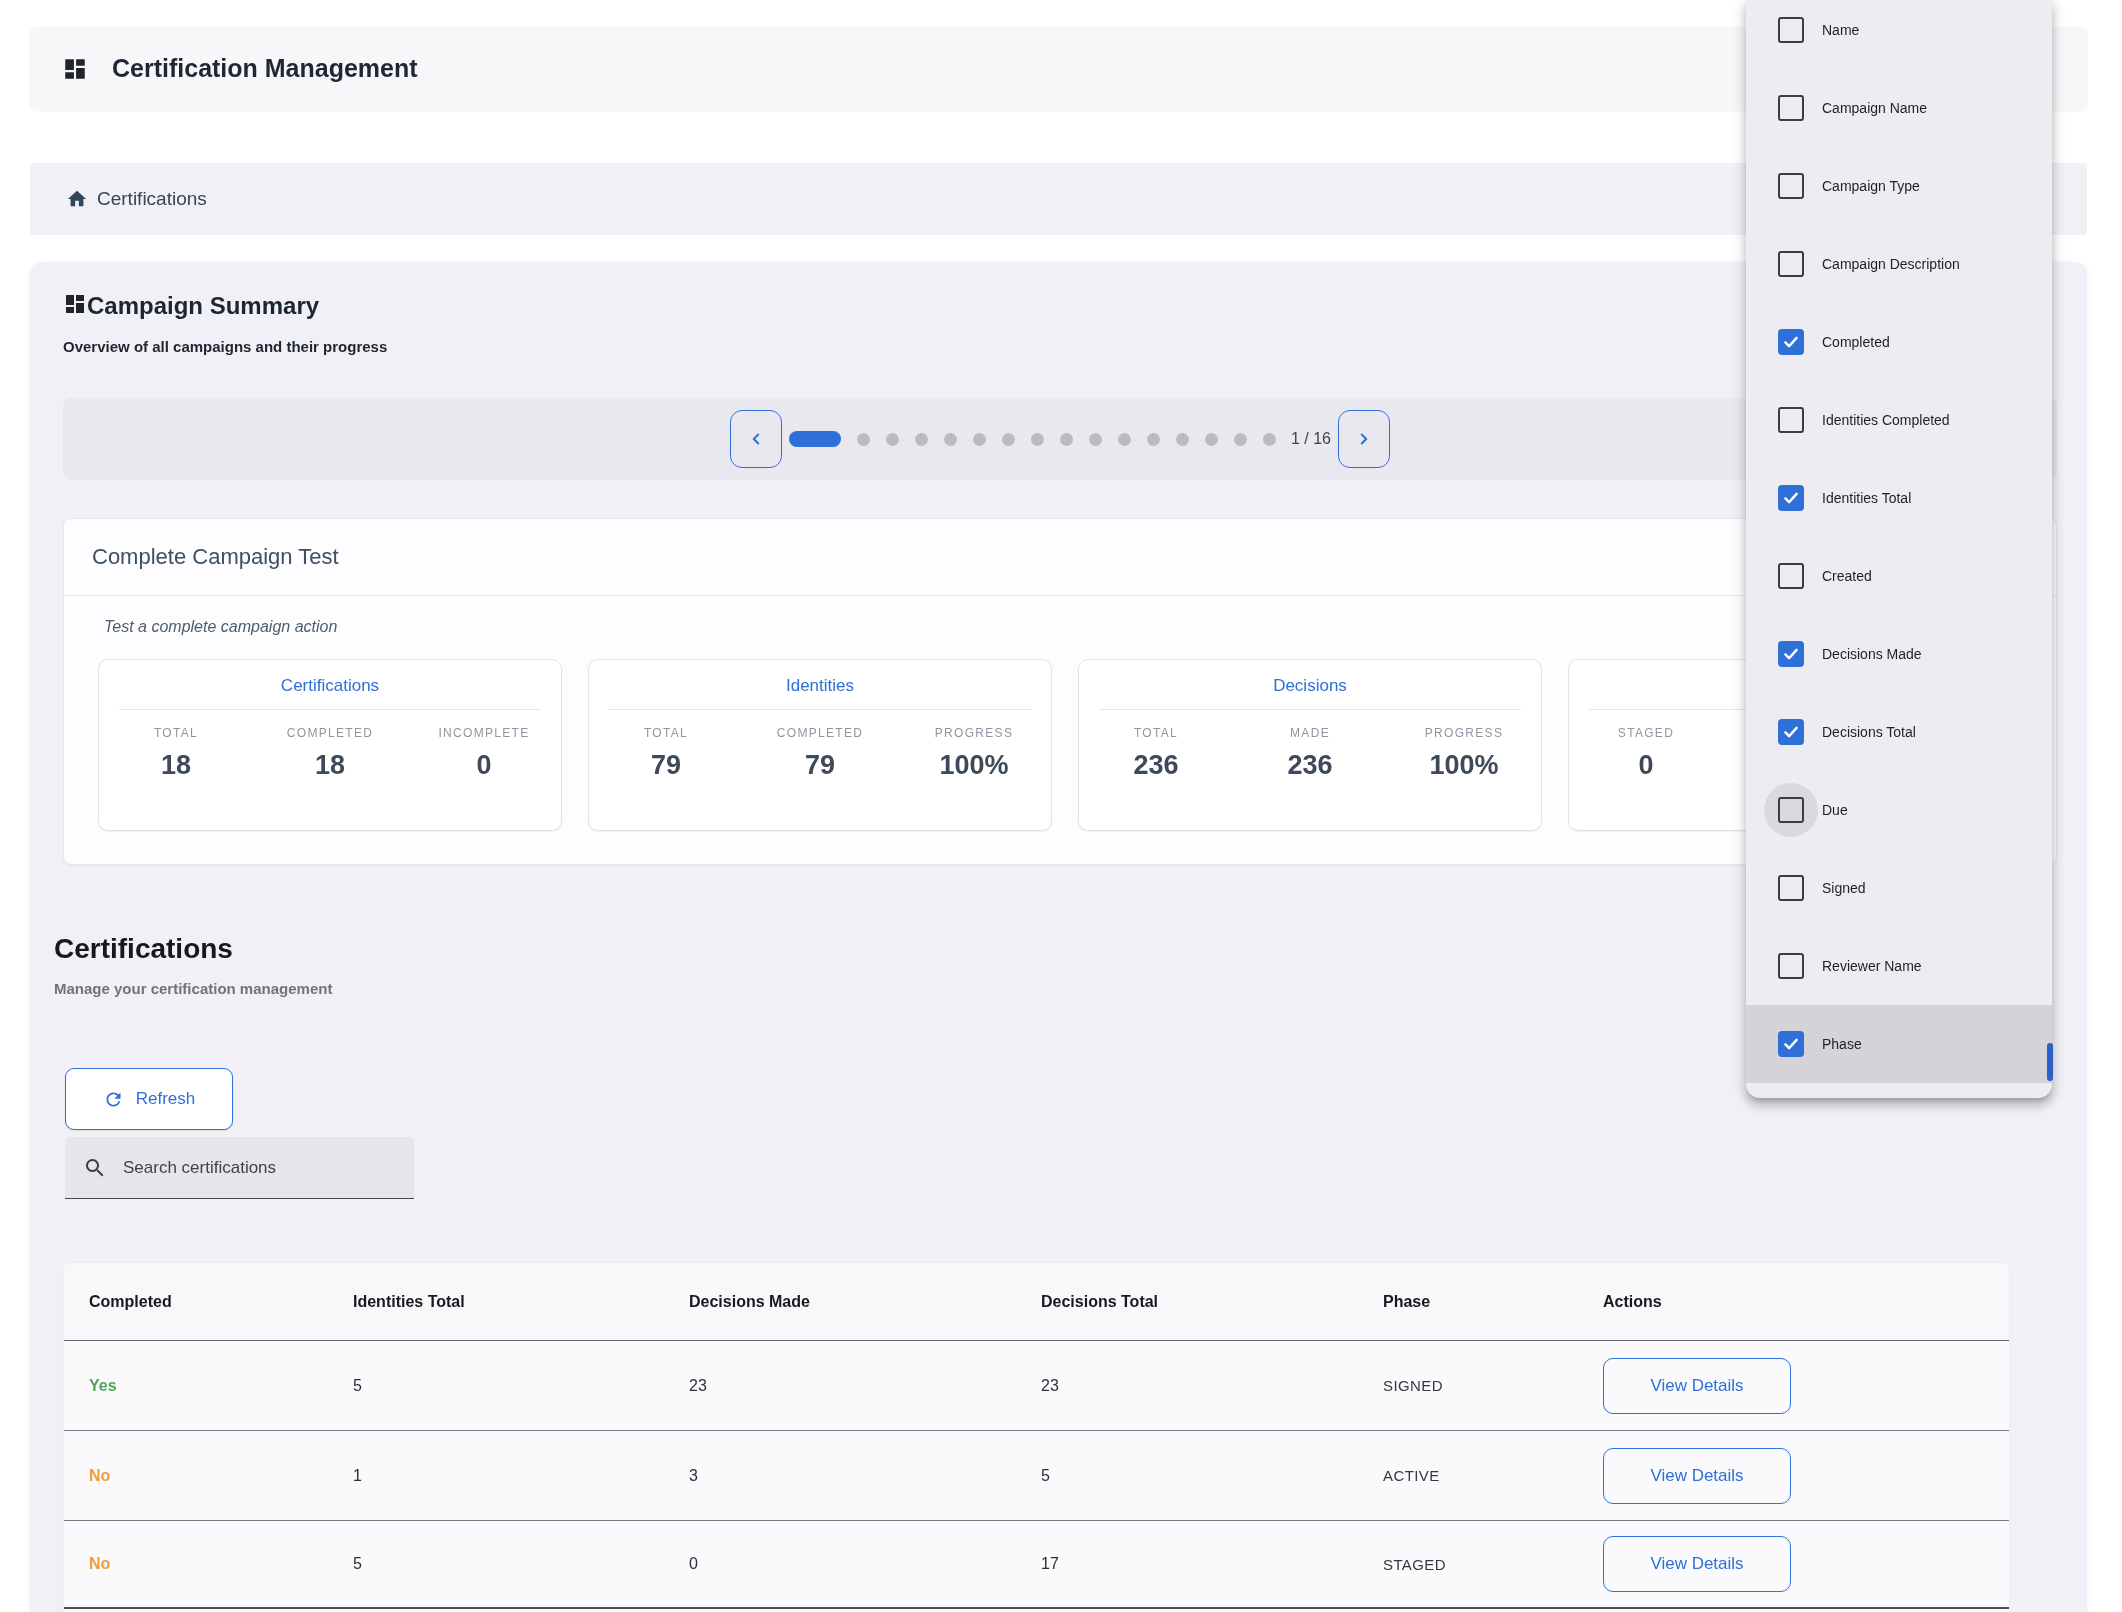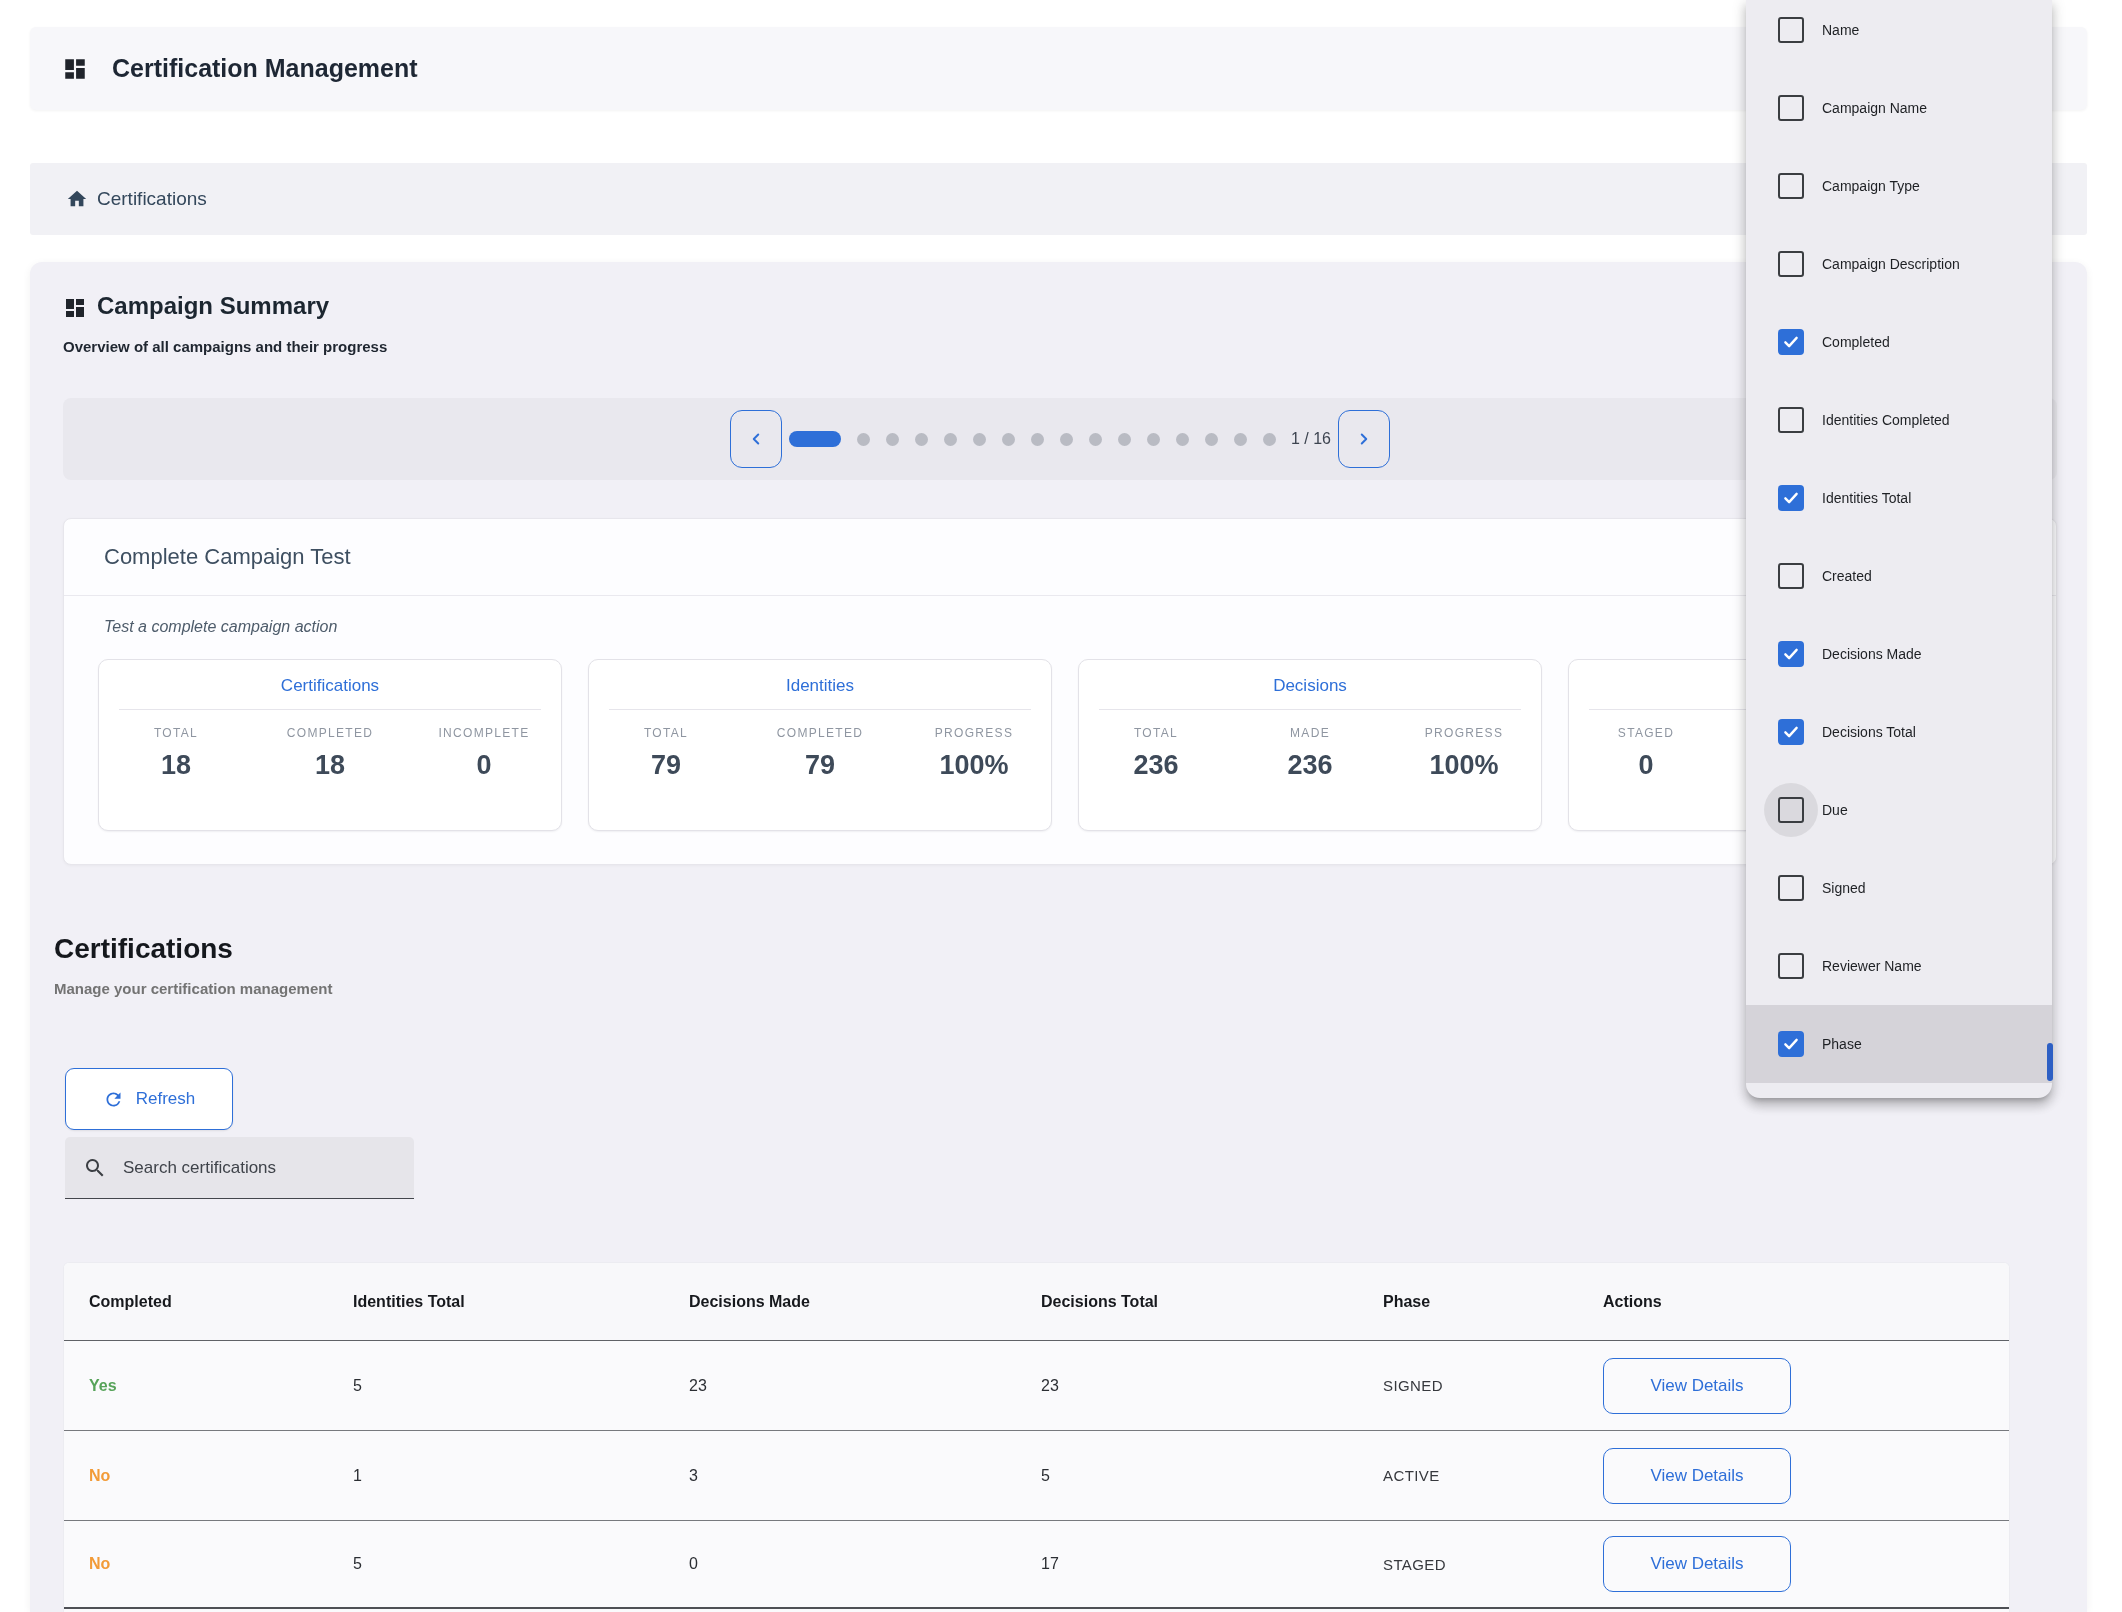--- a/index.html
+++ b/index.html
@@ -24,21 +24,21 @@
     border-radius:3px; display:flex; align-items:center; padding-left:36px;
   }
   .breadcrumb-bar .crumb { display:flex; align-items:center; gap:9px; color:#33475b;
     font-size:19px; font-weight:500; cursor:pointer; }
 
   
   .main-card {
     left:30px; top:262px; width:2057px; height:1350px; background:#f1f0f6;
     border-radius:12px 12px 0 0; box-shadow:0 2px 8px rgba(0,0,0,.06);
   }
-  .section-head { left:33px; top:30px; display:flex; align-items:flex-end; gap:10px; }
+  .section-head { left:33px; top:30px; display:flex; align-items:flex-start; }
   .section-head .t { font-size:24px; font-weight:bold; color:#1c2630; }
   .section-sub { left:33px; top:76px; font-size:15px; font-weight:bold; color:#1f2630; }
 
   
   .carousel {
     left:33px; top:136px; width:1994px; height:82px; background:#e9e8ee; border-radius:8px;
     display:flex; align-items:center; justify-content:center; gap:7px;
   }
   .nav-btn {
     width:52px; height:58px; border:1.5px solid #2e6fd8; border-radius:12px;
@@ -48,21 +48,21 @@
   .dot { width:13px; height:13px; border-radius:50%; background:#b9bbc3; cursor:pointer; }
   .dot.active { width:52px; height:16px; border-radius:8px; background:#2e6fd8; }
   .page-label { font-size:16px; color:#3d4450; margin-left:8px; }
 
   
   .campaign-card {
     left:33px; top:256px; width:1994px; height:347px; background:#fdfdff;
     border:1px solid #e7e6ec; border-radius:8px; box-shadow:0 1px 3px rgba(0,0,0,.04);
   }
   .campaign-card .cc-title {
-    height:77px; display:flex; align-items:center; padding-left:40px;
+    height:77px; display:flex; align-items:center; padding-left:28px;
     border-bottom:1px solid #eae9ef; font-size:22px; color:#3e4f61; font-weight:500;
   }
   .campaign-card .cc-desc { margin:22px 0 0 40px; font-style:italic; font-size:16px; color:#4e5c6b; }
   .stat-row { position:absolute; left:34px; top:140px; display:flex; gap:26px; }
   .stat-card {
     width:464px; height:172px; background:#ffffff; border:1px solid #e3e2e8;
     border-radius:10px; box-shadow:0 1px 2px rgba(16,24,40,.06);
   }
   .stat-card .sc-title { text-align:center; margin-top:16px; font-size:17px; color:#2e6fd8; font-weight:500; min-height:21px; }
   .stat-card .sc-div { height:1px; background:#e6e5eb; margin:12px 20px 0 20px; }

